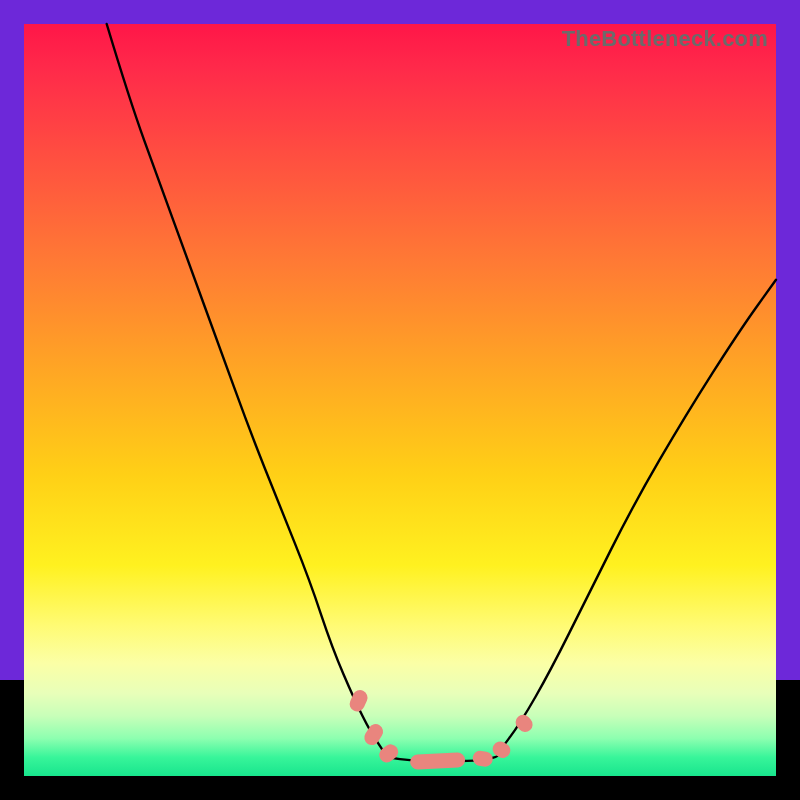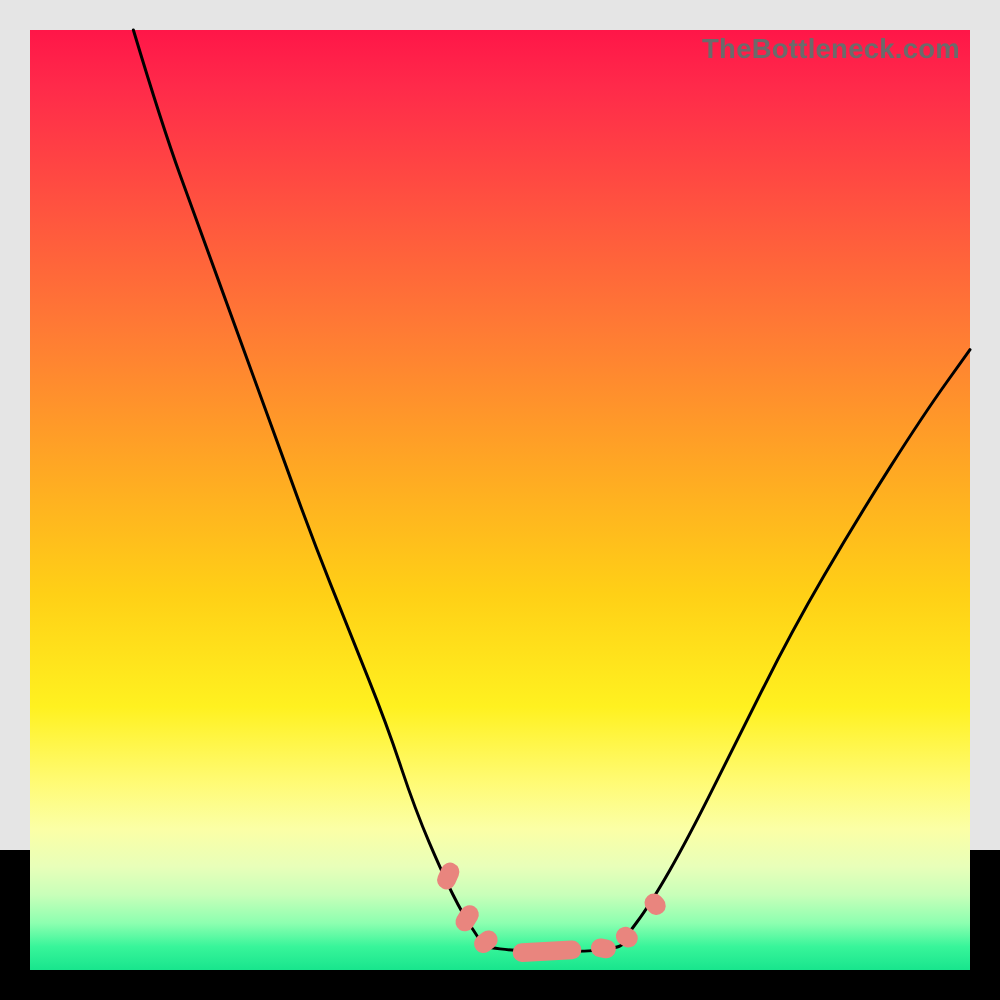--- a/index.html
+++ b/index.html
@@ -10,21 +10,21 @@
     background: #000;
     overflow: hidden;
     font-family: Arial, Helvetica, sans-serif;
   }
   .frame {
     position: absolute;
     left: 0;
     top: 0;
     width: 800px;
     height: 680px;
-    background: #e5e5e5;
+    background: #6d28d9;
   }
   .plot {
     position: absolute;
     left: 24px;
     top: 24px;
     width: 752px;
     height: 752px;
     
     background: linear-gradient(to bottom,
       #ff1648 0%,

